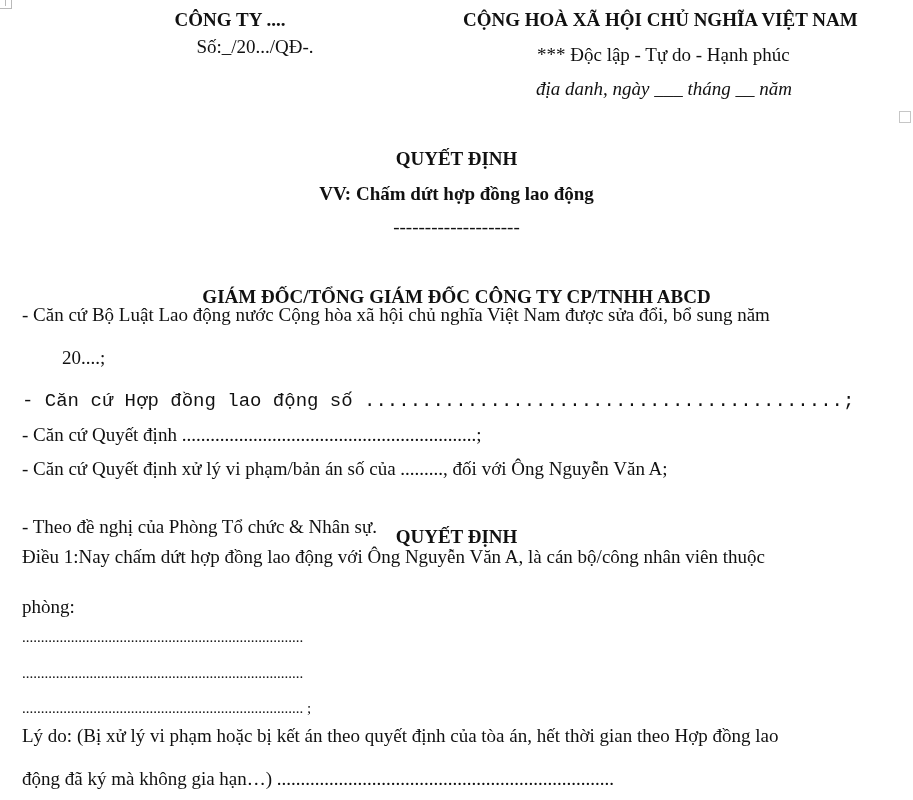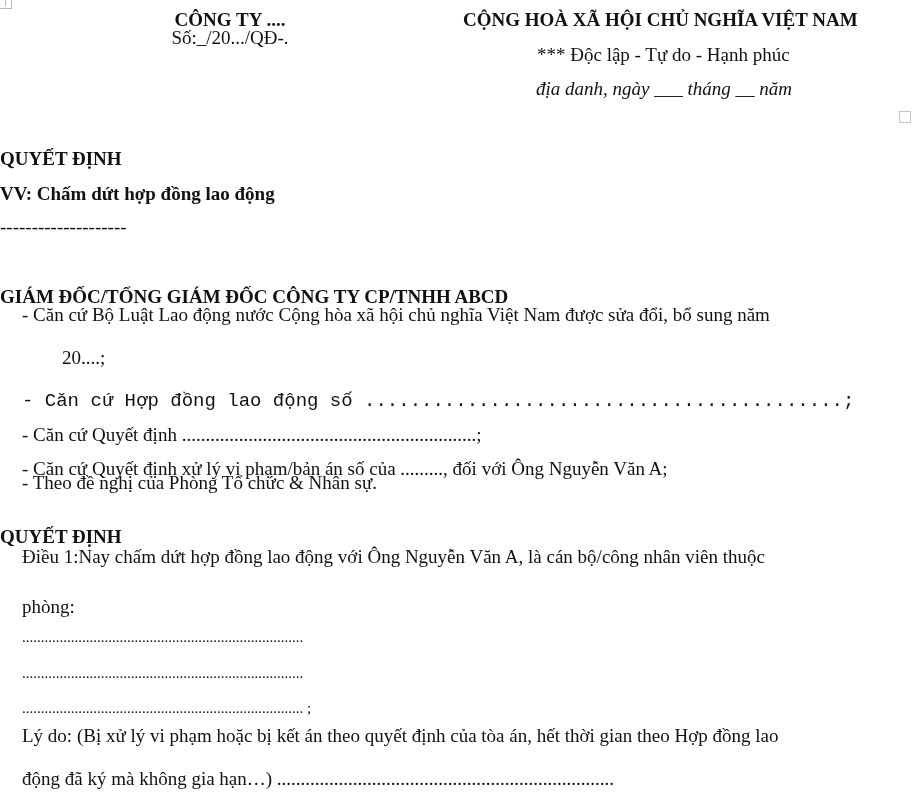--- a/index.html
+++ b/index.html
@@ -7,59 +7,59 @@
     width: 913px; height: 800px; overflow: hidden;
     background: #ffffff; color: #111111;
     font-family: "Liberation Serif", "DejaVu Serif", serif;
     position: relative;
   }
   .abs { position: absolute; white-space: nowrap; }
   .bold { font-weight: bold; }
   .ital { font-style: italic; }
   .f19 { font-size: 19px; }
   .center-col-left { left: 0; width: 460px; text-align: center; }
-  .center-page { left: 0; width: 913px; text-align: left; }
+  .center-page { left: 0; width: 913px; text-align: center; }
   .corner-mark {
     position: absolute; left: 0; top: 0; width: 11px; height: 8px;
     border: 1px solid #b9b9b9; border-top: none; border-left: none;
   }
   .corner-mark::after {
     content: ""; position: absolute; left: 5px; top: 0; width: 1px; height: 6px; background: #b9b9b9;
   }
   .box-mark {
     position: absolute; left: 899px; top: 111px; width: 10px; height: 10px;
     border: 1px solid #c6c6c6; background: #fff;
   }
   .body-line { left: 22px; font-size: 19px; }
 </style>
 </head>
 <body>
 
 <div class="corner-mark"></div>
 <div class="box-mark"></div>
 
 <div class="abs center-col-left f19 bold" style="top:9px;">CÔNG TY ....</div>
-<div class="abs center-col-left f19" style="top:27px;">Số:_/20.../QĐ-.</div>
+<div class="abs center-col-left f19" style="top:36px;padding-left:25px;">Số:_/20.../QĐ-.</div>
 
 <div class="abs f19 bold" style="left:463px; top:9px;">CỘNG HOÀ XÃ HỘI CHỦ NGHĨA VIỆT NAM</div>
 <div class="abs f19" style="left:537px; top:44px;">*** Độc lập - Tự do - Hạnh phúc</div>
 <div class="abs f19 ital" style="left:536px; top:78px;">địa danh, ngày ___ tháng __ năm</div>
 
 <div class="abs center-page f19 bold" style="top:148px;">QUYẾT ĐỊNH</div>
 <div class="abs center-page f19 bold" style="top:183px;">VV: Chấm dứt hợp đồng lao động</div>
 <div class="abs center-page f19" style="top:216px;">--------------------</div>
 
 <div class="abs center-page f19 bold" style="top:286px;">GIÁM ĐỐC/TỔNG GIÁM ĐỐC CÔNG TY CP/TNHH ABCD</div>
 
 <div class="abs body-line" style="top:304px;">- Căn cứ Bộ Luật Lao động nước Cộng hòa xã hội chủ nghĩa Việt Nam được sửa đổi, bổ sung năm</div>
 <div class="abs body-line" style="top:347px;margin-left:40px;">20....;</div>
 <div class="abs body-line" style="top:390px;font-family:Liberation Mono, monospace;">- Căn cứ Hợp đồng lao động số ..........................................;</div>
 <div class="abs body-line" style="top:424px;">- Căn cứ Quyết định ..............................................................;</div>
 <div class="abs body-line" style="top:458px;">- Căn cứ Quyết định xử lý vi phạm/bản án số của ........., đối với Ông Nguyễn Văn A;</div>
-<div class="abs body-line" style="top:472px;text-align:right;">- Theo đề nghị của Phòng Tổ chức &amp; Nhân sự.</div>
+<div class="abs body-line" style="top:516px;text-align:right;">- Theo đề nghị của Phòng Tổ chức &amp; Nhân sự.</div>
 
 <div class="abs center-page f19 bold" style="top:526px;">QUYẾT ĐỊNH</div>
 
 <div class="abs body-line" style="top:546px;">Điều 1:Nay chấm dứt hợp đồng lao động với Ông Nguyễn Văn A, là cán bộ/công nhân viên thuộc</div>
 <div class="abs body-line" style="top:596px;">phòng:</div>
 <div class="abs body-line" style="top:629px; font-size:15px;">...........................................................................</div>
 <div class="abs body-line" style="top:665px; font-size:15px;">...........................................................................</div>
 <div class="abs body-line" style="top:700px; font-size:15px;">........................................................................... ;</div>
 <div class="abs body-line" style="top:725px;">Lý do: (Bị xử lý vi phạm hoặc bị kết án theo quyết định của tòa án, hết thời gian theo Hợp đồng lao</div>
 <div class="abs body-line" style="top:768px;">động đã ký mà không gia hạn…) .......................................................................</div>

